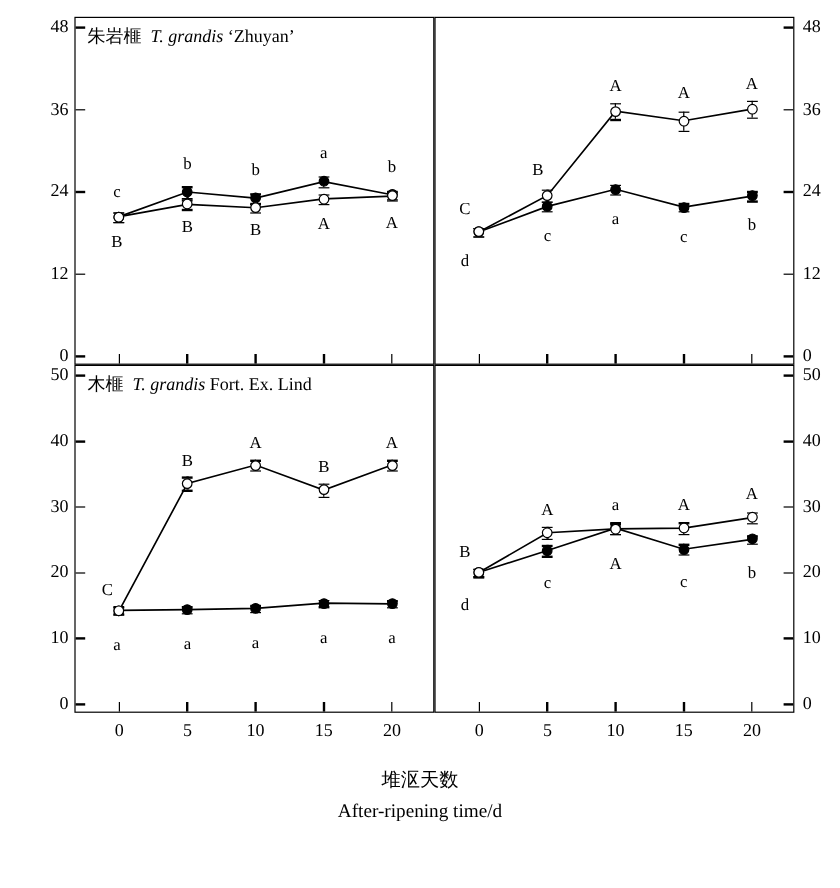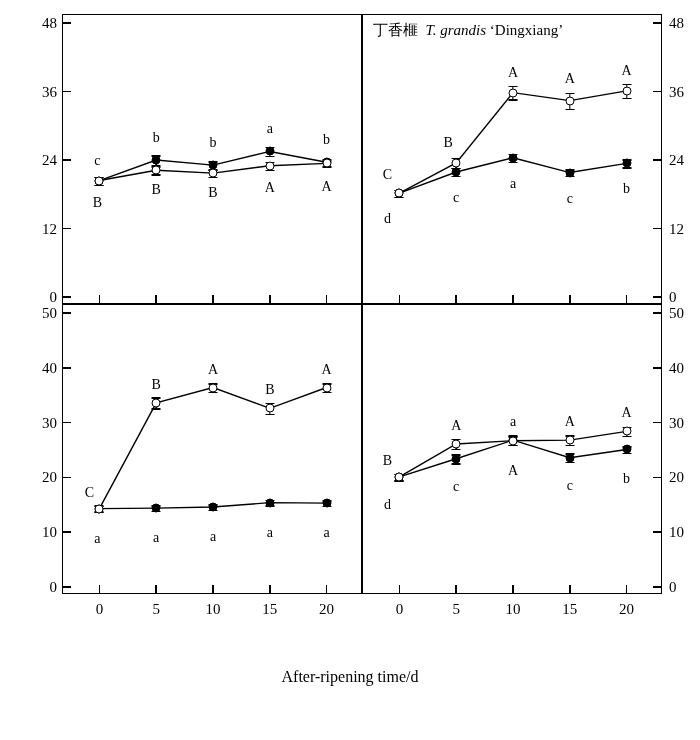--- a/index.html
+++ b/index.html
@@ -132,20 +132,23 @@
 
   <div class="ylabel">
     
     <span style="display:inline-block;width:10px;"></span>
     
   </div>
 
   <div class="grid">
 
     <div class="panel p-tl">
+      <div class="ptitle">
+        <span>朱岩榧</span>&nbsp;&nbsp;<i>T. grandis</i> <span>‘Zhuyan’</span>
+      </div>
       <div class="plot" id="plot-tl">
           <div class="tick" style="left: 0px; top: 281.2px; width: 8px; height: 1.6px;"></div>
           <div class="ylab" style="top: 282px; left: -48px; width: 42px;">0</div>
           <div class="tick" style="left: 0px; top: 212.7px; width: 8px; height: 1.6px;"></div>
           <div class="ylab" style="top: 213.5px; left: -48px; width: 42px;">12</div>
           <div class="tick" style="left: 0px; top: 144.2px; width: 8px; height: 1.6px;"></div>
           <div class="ylab" style="top: 145px; left: -48px; width: 42px;">24</div>
           <div class="tick" style="left: 0px; top: 75.7px; width: 8px; height: 1.6px;"></div>
           <div class="ylab" style="top: 76.5px; left: -48px; width: 42px;">36</div>
           <div class="tick" style="left: 0px; top: 7.2px; width: 8px; height: 1.6px;"></div>
@@ -206,23 +209,20 @@
           <div class="lbl" style="left: 150px; top: 120.137px;">b</div>
           <div class="lbl" style="left: 150px; top: 170.129px;">B</div>
           <div class="lbl" style="left: 206.8px; top: 106.438px;">a</div>
           <div class="lbl" style="left: 206.8px; top: 164.708px;">A</div>
           <div class="lbl" style="left: 263.6px; top: 117.283px;">b</div>
           <div class="lbl" style="left: 263.6px; top: 164.425px;">A</div>
         </div>
     </div>
 
     <div class="panel p-tr">
-      <div class="ptitle">
-        <span>丁香榧</span>&nbsp;&nbsp;<i>T. grandis</i> <span>‘Dingxiang’</span>
-      </div>
       <div class="plot" id="plot-tr">
           <div class="tick" style="right: 0px; top: 281.2px; width: 8px; height: 1.6px;"></div>
           <div class="ylab right" style="top: 282px; left: 306px; width: 42px;">0</div>
           <div class="tick" style="right: 0px; top: 212.7px; width: 8px; height: 1.6px;"></div>
           <div class="ylab right" style="top: 213.5px; left: 306px; width: 42px;">12</div>
           <div class="tick" style="right: 0px; top: 144.2px; width: 8px; height: 1.6px;"></div>
           <div class="ylab right" style="top: 145px; left: 306px; width: 42px;">24</div>
           <div class="tick" style="right: 0px; top: 75.7px; width: 8px; height: 1.6px;"></div>
           <div class="ylab right" style="top: 76.5px; left: 306px; width: 42px;">36</div>
           <div class="tick" style="right: 0px; top: 7.2px; width: 8px; height: 1.6px;"></div>
@@ -283,20 +283,23 @@
           <div class="lbl" style="left: 150px; top: 49.6417px;">A</div>
           <div class="lbl" style="left: 150px; top: 160.717px;">a</div>
           <div class="lbl" style="left: 206.8px; top: 55.6333px;">A</div>
           <div class="lbl" style="left: 206.8px; top: 175.558px;">c</div>
           <div class="lbl" style="left: 263.6px; top: 47.9292px;">A</div>
           <div class="lbl" style="left: 263.6px; top: 166.425px;">b</div>
         </div>
     </div>
 
     <div class="panel p-bl">
+      <div class="ptitle">
+        <span>木榧</span>&nbsp;&nbsp;<i>T. grandis</i> <span>Fort. Ex. Lind</span>
+      </div>
       <div class="plot" id="plot-bl">
           <div class="tick" style="left: 0px; top: 281.2px; width: 8px; height: 1.6px;"></div>
           <div class="ylab" style="top: 282px; left: -48px; width: 42px;">0</div>
           <div class="tick" style="left: 0px; top: 226.4px; width: 8px; height: 1.6px;"></div>
           <div class="ylab" style="top: 227.2px; left: -48px; width: 42px;">10</div>
           <div class="tick" style="left: 0px; top: 171.6px; width: 8px; height: 1.6px;"></div>
           <div class="ylab" style="top: 172.4px; left: -48px; width: 42px;">20</div>
           <div class="tick" style="left: 0px; top: 116.8px; width: 8px; height: 1.6px;"></div>
           <div class="ylab" style="top: 117.6px; left: -48px; width: 42px;">30</div>
           <div class="tick" style="left: 0px; top: 62px; width: 8px; height: 1.6px;"></div>
@@ -446,16 +449,17 @@
           <div class="lbl" style="left: 150px; top: 157.684px;">A</div>
           <div class="lbl" style="left: 206.8px; top: 109.136px;">A</div>
           <div class="lbl" style="left: 206.8px; top: 172.672px;">c</div>
           <div class="lbl" style="left: 263.6px; top: 100.368px;">A</div>
           <div class="lbl" style="left: 263.6px; top: 166.452px;">b</div>
         </div>
     </div>
 
   </div>
 
+  <div class="xlabel" id="xlab-cn">堆沤天数</div>
   <div class="xlabel" id="xlab-en">After-ripening time/d</div>
 
 
 </div>
 
 </body></html>

